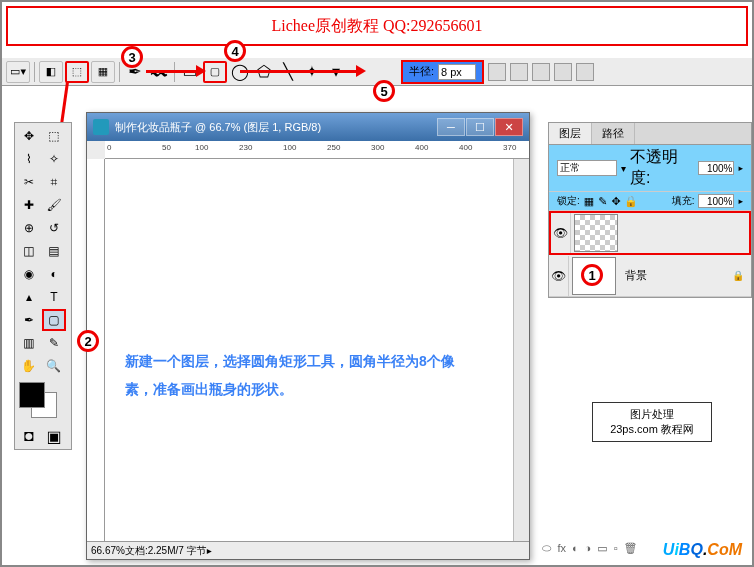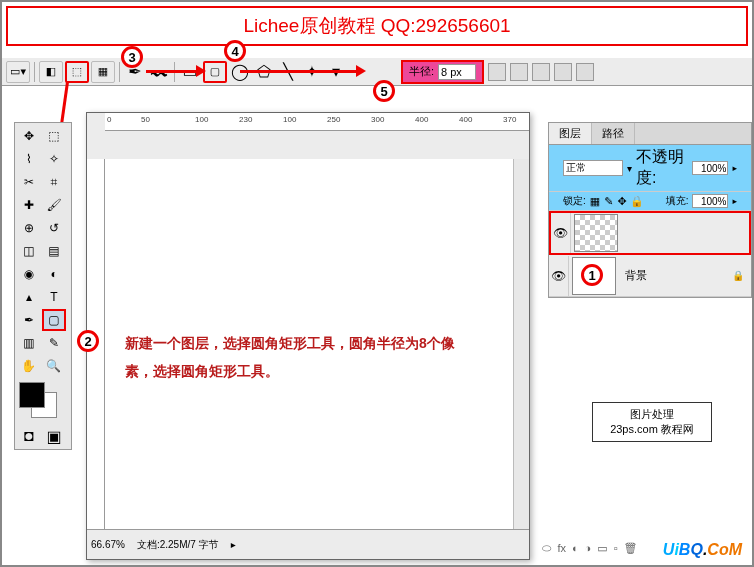--- a/index.html
+++ b/index.html
@@ -1,23 +1,23 @@
 <!DOCTYPE html>
 <html><head>
 <meta charset="utf-8">
 <style>
 *{box-sizing:border-box;margin:0;padding:0;font-family:"Microsoft YaHei",SimSun,sans-serif}
 body{width:754px;height:567px;background:#fff;position:relative;overflow:hidden;border:2px solid #888}
 .top-banner{position:absolute;top:4px;left:4px;right:4px;height:40px;border:2px solid #e00;background:#fff;display:flex;align-items:center;justify-content:center}
-.banner-text{color:#e00;font-family:Liberation Sans, sans-serif;font-size:19px}
+.banner-text{color:#e00;font-family:Liberation Serif, serif;font-size:16px}
 .options-bar{position:absolute;top:56px;left:0;right:0;height:28px;background:#ececec;border-bottom:1px solid #999;display:flex;align-items:center;padding:0 4px;gap:2px}
 .opt-btn{width:24px;height:22px;background:#ececec;border:1px solid #bbb;border-radius:2px;display:flex;align-items:center;justify-content:center;font-size:11px}
 .opt-sep{width:1px;height:20px;background:#aaa;margin:0 2px}
 .opt-shape{width:22px;height:20px;display:flex;align-items:center;justify-content:center}
-.radius-box{border:2px solid #e00;padding:2px 6px;display:flex;align-items:center;gap:4px;background:#ec4899}
+.radius-box{border:2px solid #e00;padding:2px 6px;display:flex;align-items:center;gap:4px;background:#3b82f6}
 .radius-label{font-size:11px}
 .radius-input{width:38px;height:16px;border:1px solid #999;font-size:11px;text-align:left;padding:0 2px;background:#fff}
 .small-btn{width:18px;height:18px;border:1px solid #999;background:#ddd;margin-left:2px}
 .arrow-red{position:absolute;background:#e00;height:3px}
 .arrow-red.a1{top:68px;left:144px;width:52px}
 .arrow-red.a2{top:68px;left:238px;width:118px}
 .arrow-head{position:absolute;width:0;height:0;border-top:6px solid transparent;border-bottom:6px solid transparent;border-left:10px solid #e00}
 .arrow-head.h1{top:63px;left:194px}
 .arrow-head.h2{top:63px;left:354px}
 .arrow-diag{position:absolute;top:80px;left:64px;width:3px;height:260px;background:#e00;transform:rotate(8deg);transform-origin:top}
@@ -39,28 +39,28 @@
 .doc-window{position:absolute;top:110px;left:84px;width:444px;height:448px;background:#ececec;border:1px solid #666;box-shadow:2px 2px 6px rgba(0,0,0,0.3)}
 .win-titlebar{height:28px;background:linear-gradient(#6ea0d8,#3b6fa8);display:flex;align-items:center;color:#fff;font-size:11px;padding:0 6px}
 .win-icon{width:16px;height:16px;background:#29b;border-radius:2px;margin-right:6px}
 .win-title{flex:1}
 .win-btns{display:flex;gap:1px}
 .win-btn{width:28px;height:18px;background:rgba(255,255,255,0.2);border:1px solid rgba(255,255,255,0.4);display:flex;align-items:center;justify-content:center;font-size:11px;color:#fff}
 .win-btn.close{background:#c44}
 .ruler-h{height:18px;background:#fff;border-bottom:1px solid #999;margin-left:18px;font-size:8px;position:relative}
 .ruler-v{position:absolute;top:46px;left:0;width:18px;bottom:18px;background:#fff;border-right:1px solid #999}
 .canvas-area{position:absolute;top:46px;left:18px;right:16px;bottom:18px;background:#fff;overflow:hidden}
-.instruction{position:absolute;top:170px;left:20px;right:20px;color:#b91c1c;font-size:14px;font-weight:bold;line-height:2}
-.status-bar{position:absolute;bottom:0;left:0;right:0;height:30px;background:#ececec;border-top:1px solid #999;display:flex;align-items:center;font-size:10px;padding:0 4px;gap:12px}
+.instruction{position:absolute;top:188px;left:20px;right:20px;color:#3b82f6;font-size:14px;font-weight:bold;line-height:2}
+.status-bar{position:absolute;bottom:0;left:0;right:0;height:18px;background:#ececec;border-top:1px solid #999;display:flex;align-items:center;font-size:10px;padding:0 4px;}
 .scrollbar-v{position:absolute;top:46px;right:0;width:16px;bottom:18px;background:#e8e8e8;border-left:1px solid #bbb}
 .layers-panel{position:absolute;top:120px;right:0;width:204px;background:#7dd3fc;border:1px solid #999}
 .panel-tabs{height:22px;background:#d8d8d8;display:flex;font-size:11px;border-bottom:1px solid #999}
 .ptab{padding:3px 10px;border-right:1px solid #bbb}
 .ptab.active{background:#ececec}
-.panel-row{display:flex;align-items:center;padding:2px 14px;font-size:11px;border-bottom:1px solid #ccc;gap:4px}
+.panel-row{display:flex;align-items:center;padding:2px 8px;font-size:11px;border-bottom:1px solid #ccc;gap:4px}
 .sel-mode{width:60px;height:16px;border:1px solid #999;background:#fff;font-size:10px;padding:0 2px}
 .pct-input{width:36px;height:14px;border:1px solid #999;background:#fff;font-size:10px;text-align:right;padding:0 1px}
 .layer-list{background:#ececec}
 .layer-item{display:flex;align-items:center;border-bottom:1px solid #ccc;min-height:42px}
 .layer-item.sel{border:2px solid #e00}
 .layer-item.sel .layer-name-area{background:#2b7cd3;color:#fff}
 .eye{width:20px;height:40px;display:flex;align-items:center;justify-content:center;font-size:12px;border-right:1px solid #ccc}
 .layer-thumb{width:44px;height:38px;border:1px solid #888;margin:1px 3px;background:repeating-conic-gradient(#ccc 0 25%,#fff 0 50%) 0 0/10px 10px}
 .layer-thumb.white{background:#fff}
 .layer-name-area{flex:1;height:40px;display:flex;align-items:center;padding:0 6px;font-size:11px}
@@ -146,37 +146,46 @@
   <div class="tool">🔍</div>
   <div class="fg-bg">
     <div class="bg"></div>
     <div class="fg"></div>
   </div>
   <div class="qm">◘</div>
   <div class="qm">▣</div>
 </div>
 
 <div class="doc-window">
+  <div class="win-titlebar">
+    <div class="win-icon"></div>
+    <div class="win-title">制作化妆品瓶子 @ 66.7% (图层 1, RGB/8)</div>
+    <div class="win-btns">
+      <div class="win-btn">─</div>
+      <div class="win-btn">☐</div>
+      <div class="win-btn close">✕</div>
+    </div>
+  </div>
   <div class="ruler-h">
     <span class="tick" style="left:2px">0</span>
-    <span class="tick" style="left:36px">50</span>
+    <span class="tick" style="left:57px">50</span>
     <span class="tick" style="left:90px">100</span>
     <span class="tick" style="left:134px">230</span>
     <span class="tick" style="left:178px">100</span>
     <span class="tick" style="left:222px">250</span>
     <span class="tick" style="left:266px">300</span>
     <span class="tick" style="left:310px">400</span>
     <span class="tick" style="left:354px">400</span>
     <span class="tick" style="left:398px">370</span>
   </div>
   <div class="ruler-v"></div>
   <div class="canvas-area">
     <div class="instruction">
       <div>新建一个图层，选择圆角矩形工具，圆角半径为8个像</div>
-      <div>素，选择圆角矩形工具。</div>
+      <div>素，准备画出瓶身的形状。</div>
     </div>
   </div>
   <div class="scrollbar-v"></div>
   <div class="status-bar">
     <span>66.67%</span>
     <span>文档:2.25M/7 字节</span>
     <span>▸</span>
   </div>
 </div>
 

